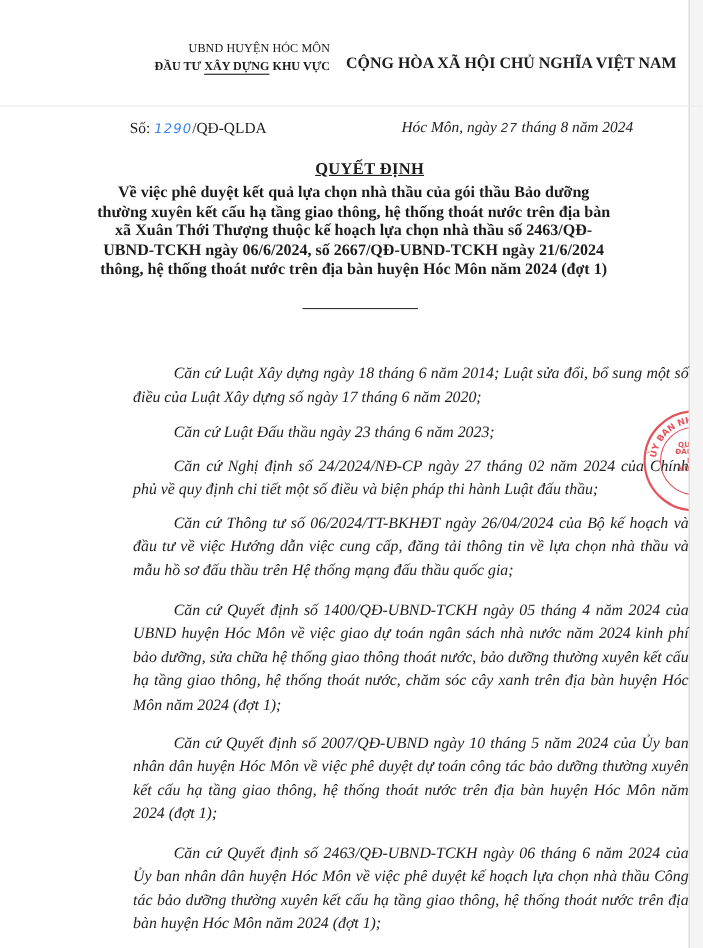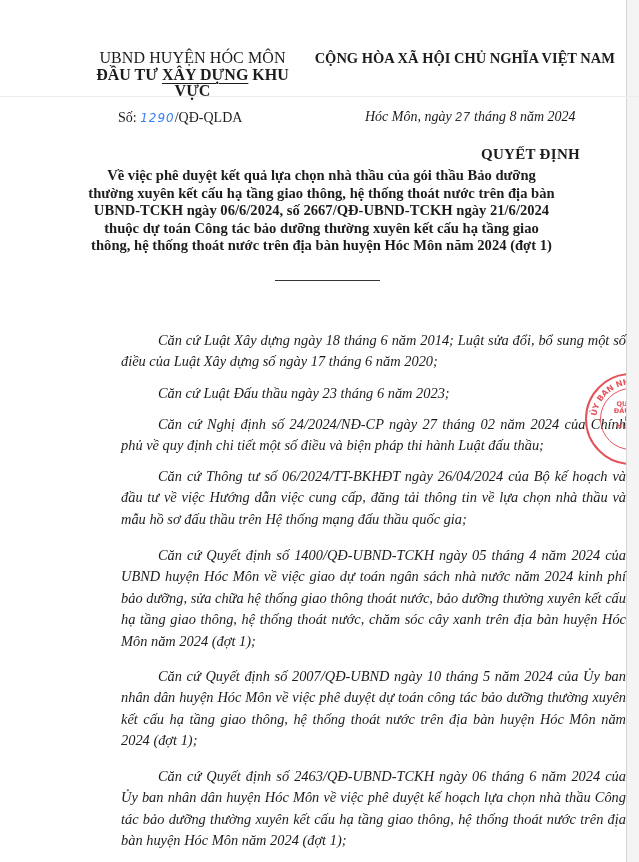--- a/index.html
+++ b/index.html
@@ -29,24 +29,24 @@
       left: 0;
       top: 96px;
       width: 639px;
       height: 1px;
       background: #ececec;
     }
     
     .hdr-left {
       position: absolute;
       left: 85px;
-      top: 50px;
+      top: 36px;
       width: 215px;
-      text-align: center;
-      font-size: 16px;
+      text-align: right;
+      font-size: 11px;
       line-height: 16.5px;
     }
     .hdr-left .agency { font-weight: normal; letter-spacing: 0.1px; }
     .hdr-left .board { font-weight: bold; }
     .hdr-left .board2 { font-weight: bold; }
     .hdr-left .board2 .ul {
       text-decoration: underline;
       text-decoration-thickness: 1px;
       text-underline-offset: 3px;
     }
@@ -88,27 +88,28 @@
     }
     .date-line .hand {
       font-family: Liberation Sans, sans-serif;
       font-size: 12px;
       letter-spacing: 1px;
       color: #333;
     }
     
     .title {
       position: absolute;
-      left: 60px;
+      left: 76px;
       top: 146px;
       width: 520px;
-      text-align: right;
+      text-align: center;
       font-weight: bold;
       font-size: 15px;
       letter-spacing: 0.3px;
+      text-decoration: underline;
     }
     .subject {
       position: absolute;
       left: 64px;
       top: 167px;
       width: 515px;
       text-align: center;
       font-weight: bold;
       font-size: 14.6px;
       line-height: 17.6px;
@@ -198,22 +199,22 @@
 
 <div class="hdr-right">
   <div>CỘNG HÒA XÃ HỘI CHỦ NGHĨA VIỆT NAM</div>
 </div>
 <div class="date-line"><span>Hóc Môn, ngày </span><span class="hand">27</span><span> tháng 8 năm 2024</span></div>
 
 <div class="title">QUYẾT ĐỊNH</div>
 <div class="subject">
   <div>Về việc phê duyệt kết quả lựa chọn nhà thầu của gói thầu Bảo dưỡng</div>
   <div>thường xuyên kết cấu hạ tầng giao thông, hệ thống thoát nước trên địa bàn</div>
+  <div>xã Xuân Thới Thượng thuộc kế hoạch lựa chọn nhà thầu số 2463/QĐ-</div>
   <div>UBND-TCKH ngày 06/6/2024, số 2667/QĐ-UBND-TCKH ngày 21/6/2024</div>
-  <div>thuộc dự toán Công tác bảo dưỡng thường xuyên kết cấu hạ tầng giao</div>
   <div>thông, hệ thống thoát nước trên địa bàn huyện Hóc Môn năm 2024 (đợt 1)</div>
 </div>
 <div class="subject-rule"></div>
 
 <div class="para" style="top:330px;">Căn cứ Luật Xây dựng ngày 18 tháng 6 năm 2014; Luật sửa đổi, bổ sung một số điều của Luật Xây dựng số ngày 17 tháng 6 năm 2020;</div>
 <div class="para" style="top:383px;">Căn cứ Luật Đấu thầu ngày 23 tháng 6 năm 2023;</div>
 <div class="para" style="top:414px;">Căn cứ Nghị định số 24/2024/NĐ-CP ngày 27 tháng 02 năm 2024 của Chính phủ về quy định chi tiết một số điều và biện pháp thi hành Luật đấu thầu;</div>
 <div class="para" style="top:466px;">Căn cứ Thông tư số 06/2024/TT-BKHĐT ngày 26/04/2024 của Bộ kế hoạch và đầu tư về việc Hướng dẫn việc cung cấp, đăng tải thông tin về lựa chọn nhà thầu và mẫu hồ sơ đấu thầu trên Hệ thống mạng đấu thầu quốc gia;</div>
 <div class="para" style="top:545px;">Căn cứ Quyết định số 1400/QĐ-UBND-TCKH ngày 05 tháng 4 năm 2024 của UBND huyện Hóc Môn về việc giao dự toán ngân sách nhà nước năm 2024 kinh phí bảo dưỡng, sửa chữa hệ thống giao thông thoát nước, bảo dưỡng thường xuyên kết cấu hạ tầng giao thông, hệ thống thoát nước, chăm sóc cây xanh trên địa bàn huyện Hóc Môn năm 2024 (đợt 1);</div>
 <div class="para" style="top:666px;">Căn cứ Quyết định số 2007/QĐ-UBND ngày 10 tháng 5 năm 2024 của Ủy ban nhân dân huyện Hóc Môn về việc phê duyệt dự toán công tác bảo dưỡng thường xuyên kết cấu hạ tầng giao thông, hệ thống thoát nước trên địa bàn huyện Hóc Môn năm 2024 (đợt 1);</div>

